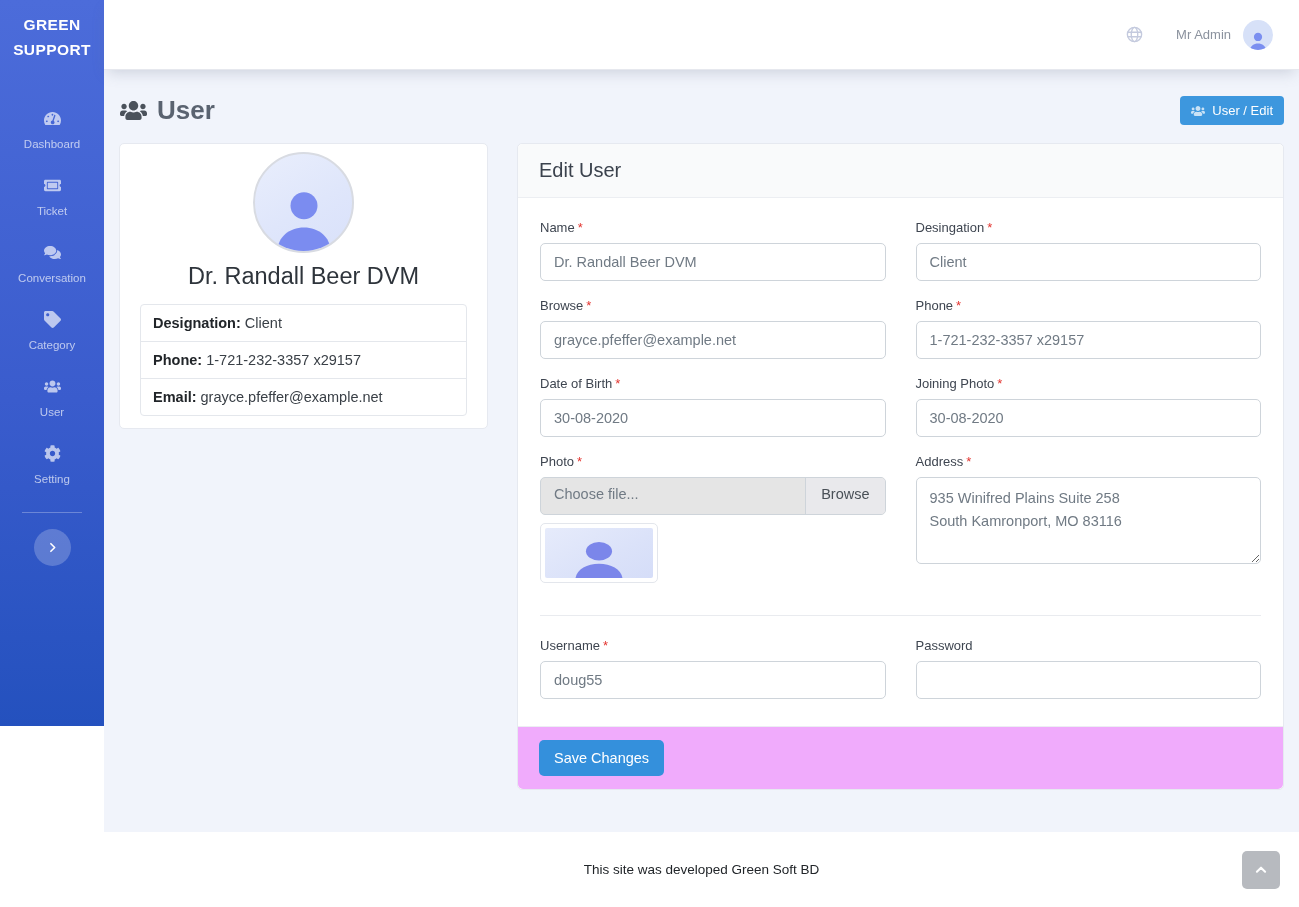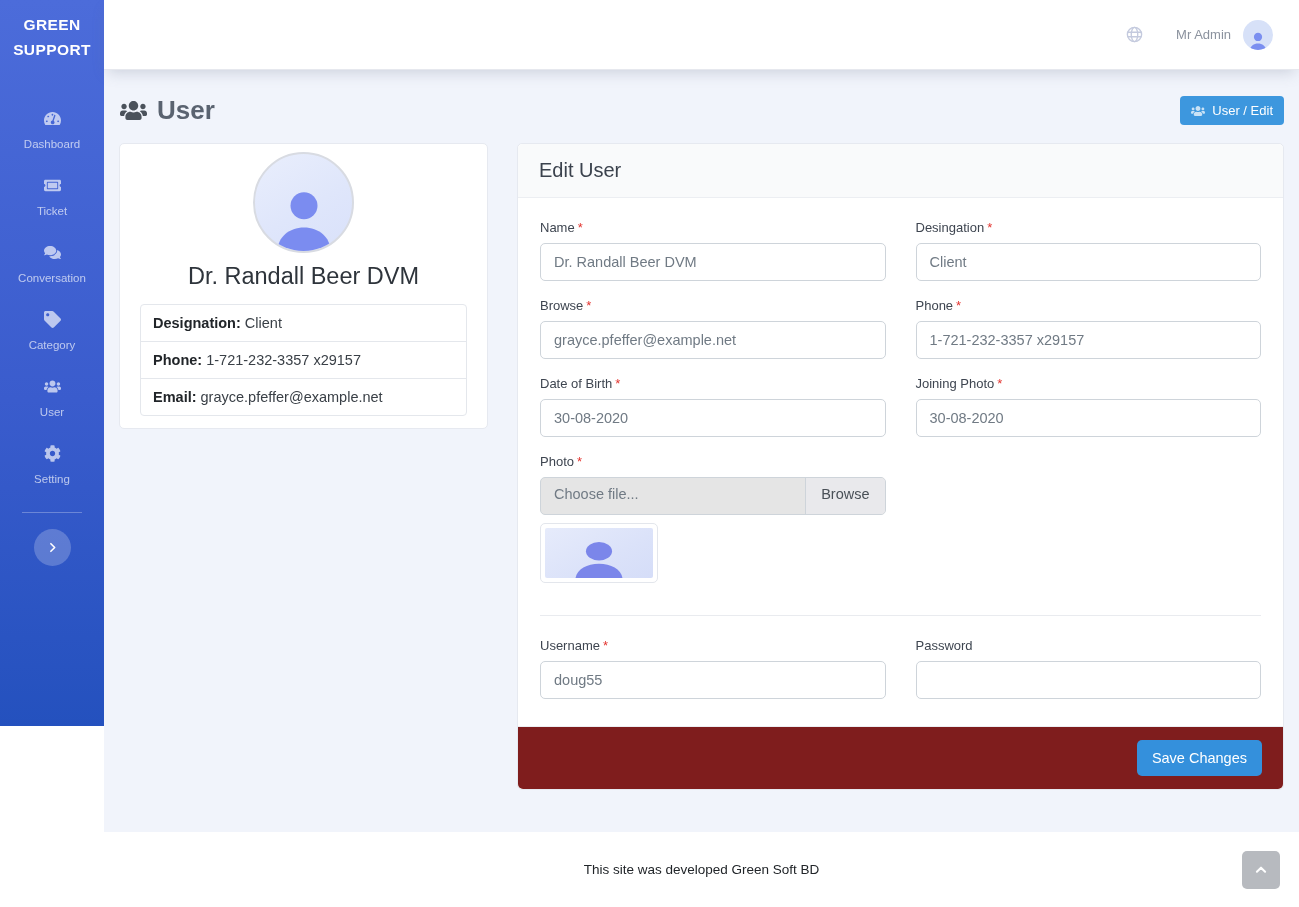--- a/index.html
+++ b/index.html
@@ -115,22 +115,22 @@
     margin-top: 8px; width: 118px; height: 60px;
     border: 1px solid #e3e6ec; border-radius: 5px; background: #fff; padding: 4px;
   }
   .photo-thumb-img {
     width: 100%; height: 100%; border-radius: 2px; overflow: hidden; position: relative;
     background: linear-gradient(150deg, #e6ebfb 0%, #dbe2f9 60%, #d5ddf8 100%);
   }
   .photo-thumb-img svg { position: absolute; left 50%; left: 50%; bottom: -3px; transform: translateX(-50%); width: 58px; height: 42px; fill: #7b86ea; }
   .body-hr { border: none; border-top: 1px solid #e9ebef; margin: 15px 0 22px; }
   .card-footer {
-    padding: 13px 21px; background: #7f1d1d; border-top: 1px solid #eceef2;
-    display: flex; justify-content: flex-end; border-radius: 0 0 5px 5px;
+    padding: 13px 21px; background: #f0abfc; border-top: 1px solid #eceef2;
+    display: flex; justify-content: flex-start; border-radius: 0 0 5px 5px;
   }
   .save-btn {
     background: #3490dc; color: #fff; border: none; border-radius: 5px;
     font-size: 14.5px; padding: 10px 15px; cursor: pointer;
     font-family: "Liberation Sans", sans-serif;
   }
 
   
   .footer {
     margin-top: auto; flex: 0 0 75px; height: 75px; background: #fff;
@@ -332,20 +332,25 @@
                 <span class="file-btn">Browse</span>
               </div>
               <div class="photo-thumb">
                 <div class="photo-thumb-img">
                   <svg>
                       <use href="#i-person-wide"></use>
                     </svg>
                 </div>
               </div>
             </div>
+            <div class="fg">
+              <label><span>Address</span><span class="req">*</span></label>
+              <textarea class="input" style="">935 Winifred Plains Suite 258
+South Kamronport, MO 83116</textarea>
+            </div>
           </div>
           <hr class="body-hr">
           <div class="fgrid">
             <div class="fg">
               <label><span>Username</span><span class="req">*</span></label>
               <input class="input" type="text" value="doug55" style="">
             </div>
             <div class="fg">
               <label><span>Password</span></label>
               <input class="input" type="password" value="" style="">

